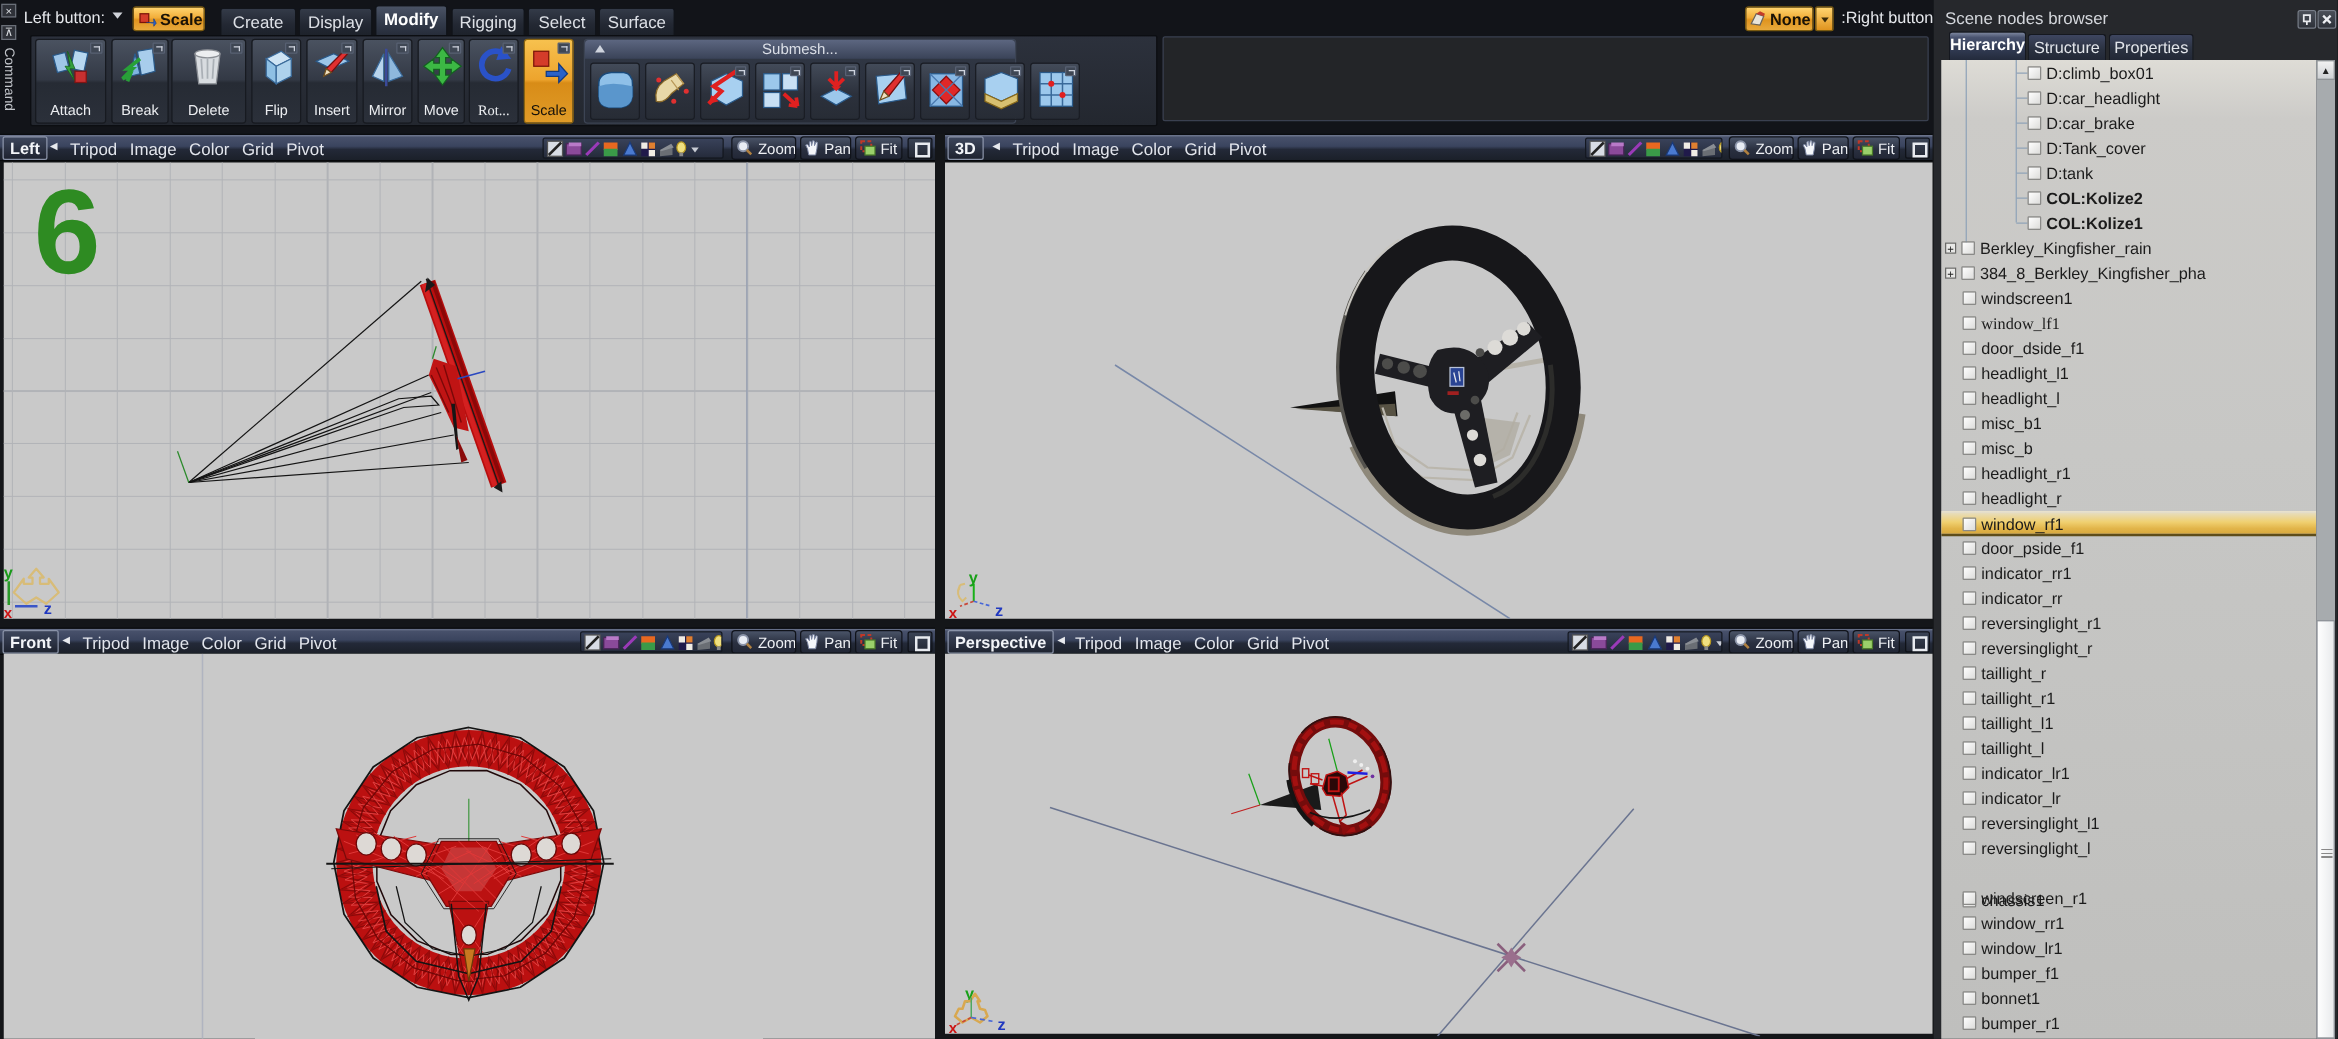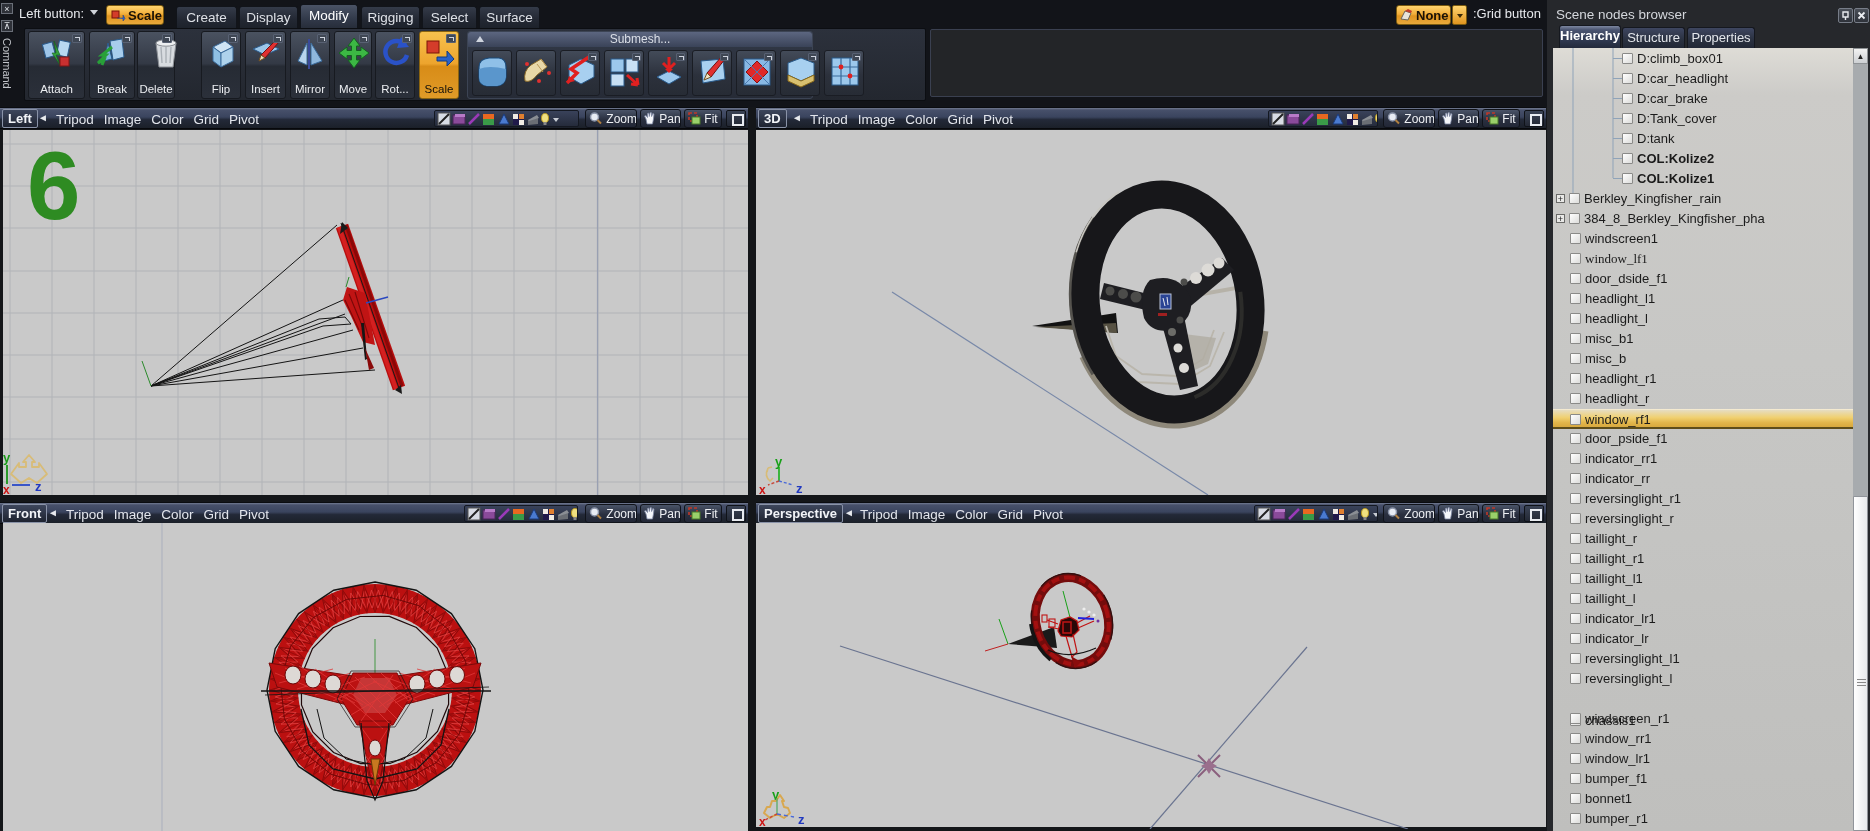--- a/index.html
+++ b/index.html
@@ -5,21 +5,21 @@
 * { margin:0; padding:0; box-sizing:border-box; }
 html,body { width:1870px; height:831px; overflow:hidden; background:#17191d; font-family:"Liberation Sans", sans-serif; }
 .abs { position:absolute; }
 #root { position:absolute; left:0; top:0; width:1870px; height:831px; background:#141619; }
 
 
 #toolbar { left:0; top:0; width:1547px; height:107px; background:#121419; }
 .ttext { color:#e6e8ec; font-size:13px; }
 .badge { background:linear-gradient(180deg,#ffd470 0%,#f2ae3a 45%,#e0941f 55%,#e8a93c 100%); border:1px solid #7a5a10; border-radius:3px; color:#1a1206; font-size:13px; font-weight:bold; display:flex; align-items:center; }
 .tab { position:absolute; top:6px; height:22px; background:linear-gradient(180deg,#343b49,#232833 60%,#1d222b); border:1px solid #11141a; border-bottom:none; border-radius:3px 3px 0 0; color:#dde0e6; font-size:13.5px; text-align:center; line-height:21px; }
-.tab.active { background:linear-gradient(180deg,#4a5365,#323a4a 60%,#272d3a); color:#fff; top:4px; height:24px; }
+.tab.active { background:linear-gradient(180deg,#4a5365,#323a4a 60%,#272d3a); color:#fff; top:4px; height:24px;font-weight:bold; }
 #ribbon { left:24px; top:28px; width:902px; height:73px; background:linear-gradient(180deg,#2c313c,#23272f); border:1px solid #0c0e12; border-radius:2px; }
 .rbtn { position:absolute; top:2px; height:68px; background:linear-gradient(180deg,#4a5260 0%,#333945 48%,#262b34 52%,#2b303a 100%); border:1px solid #171a20; border-radius:3px; }
 .rbtn .lbl { position:absolute; bottom:3px; width:100%; text-align:center; color:#ebedf0; font-size:11.5px; }
 .rbtn.orange { background:linear-gradient(180deg,#f7c14e 0%,#eda42d 48%,#d88c17 52%,#e09b28 100%); border-color:#8a6410; }
 .rbtn.orange .lbl { color:#14100a; }
 .corner { position:absolute; top:2px; right:2px; width:10px; height:9px; background:#3f4754; border:1px solid #586173; border-radius:1px; }
 .corner:before { content:""; position:absolute; left:2px; top:2px; width:4px; height:3px; border-top:1px solid #cfd4de; border-right:1px solid #cfd4de; }
 #submesh { position:absolute; left:442px; top:2px; width:346px; height:68px; background:linear-gradient(180deg,#323947,#262b36); border:1px solid #3c4454; border-radius:3px; }
 #submesh .smtitle { position:absolute; left:0; top:0; width:100%; height:15px; background:linear-gradient(180deg,#5c6680,#3a4358); color:#dbdfe7; font-size:12px; text-align:center; border-radius:3px 3px 0 0; }
 .smbtn { position:absolute; top:18px; width:40px; height:46px; background:linear-gradient(180deg,#434b59,#2c313c 55%,#272c35); border:1px solid #1a1d24; border-radius:3px; }
@@ -96,39 +96,39 @@
     <div class="badge abs" style="left:1396px; top:5px; width:55px; height:20px;">
       <svg width="15" height="14" style="margin-left:2px;">
           <path d="M2 11 L6 3 L12 5 L9 12 Z" fill="#e8e4da" stroke="#6a645a"></path>
           <path d="M6 3 L9 1 L13 3 L12 5 Z" fill="#c23c2a"></path>
         </svg>
       <span style="margin-left:2px;">None</span>
     </div>
     <div class="abs" style="left:1452px; top:5px; width:15px; height:20px; background:linear-gradient(180deg,#ffd470,#e0941f); border:1px solid #7a5a10; border-radius:2px;">
       <div style="margin:8px auto 0; width:0; height:0; border-left:3px solid transparent; border-right:3px solid transparent; border-top:4px solid #3a2a08;"></div>
     </div>
-    <div class="abs ttext" style="left:1473px; top:6px;">:Grid button</div>
+    <div class="abs ttext" style="left:1473px; top:6px;">:Right button</div>
 
     <div id="ribbon" class="abs">
       <div class="rbtn" style="left:3px; width:57px;"><div class="corner"></div>
         <svg width="34" height="40" style="margin:3px 0 0 11px;">
           <rect x="4" y="8" width="10" height="14" fill="#9fc6e8" stroke="#2a5a8a" transform="rotate(-15 9 15)"></rect>
           <rect x="18" y="6" width="11" height="15" fill="#b8d8f0" stroke="#2a5a8a" transform="rotate(12 23 13)"></rect>
           <path d="M14 6 L20 20 L16 20 L20 30 L12 18 L16 18 Z" fill="#34a03c" stroke="#14601c" stroke-width="0.6"></path>
           <rect x="20" y="22" width="9" height="9" fill="#c83030" stroke="#801414"></rect>
         </svg>
         <div class="lbl">Attach</div></div>
       <div class="rbtn" style="left:64px; width:46px;"><div class="corner"></div>
         <svg width="34" height="40" style="margin:3px 0 0 6px;">
           <path d="M14 6 L26 4 L28 22 L17 25 Z" fill="#a8cdec" stroke="#2a5a8a"></path>
           <path d="M12 8 L16 24 L8 26 Z" fill="#7fb4e0" stroke="#2a5a8a"></path>
           <path d="M16 12 L6 20 L10 20 L2 28 L8 25 L6 30" fill="none" stroke="#28a038" stroke-width="3"></path>
         </svg>
         <div class="lbl">Break</div></div>
-      <div class="rbtn" style="left:112px; width:38px;text-decoration:underline;"><div class="corner"></div>
+      <div class="rbtn" style="left:112px; width:60px;text-decoration:underline;"><div class="corner"></div>
         <svg width="34" height="40" style="margin:3px 0 0 11px;">
           <path d="M7 8 L27 8 L24 32 L10 32 Z" fill="#d8dce0" stroke="#8a8e94"></path>
           <ellipse cx="17" cy="8" rx="10" ry="3.2" fill="#eceef0" stroke="#8a8e94"></ellipse>
           <path d="M12 12 L13 28 M17 12 L17 28 M22 12 L21 28" stroke="#aab0b6" stroke-width="1.4" fill="none"></path>
         </svg>
         <div class="lbl">Delete</div></div>
       <div class="rbtn" style="left:176px; width:40px;"><div class="corner"></div>
         <svg width="34" height="40" style="margin:3px 0 0 3px;">
           <path d="M8 12 L20 6 L28 12 L16 18 Z" fill="#cfe4f4" stroke="#3a6a9a"></path>
           <path d="M8 12 L16 18 L16 32 L8 26 Z" fill="#8fc0e4" stroke="#3a6a9a"></path>
@@ -147,21 +147,21 @@
           <path d="M15 4 L15 34" stroke="#3a4a9a" stroke-width="2"></path>
           <path d="M13 8 L4 26 L13 30 Z" fill="#b8d4ec" stroke="#3a6a9a"></path>
           <path d="M17 8 L28 26 L17 30 Z" fill="#8fb8dc" stroke="#3a6a9a"></path>
         </svg>
         <div class="lbl">Mirror</div></div>
       <div class="rbtn" style="left:309px; width:38px;"><div class="corner"></div>
         <svg width="34" height="40" style="margin:3px 0 0 2px;">
           <path d="M17 3 L23 11 L19.5 11 L19.5 15.5 L24 15.5 L24 12 L32 18 L24 24 L24 20.5 L19.5 20.5 L19.5 25 L23 25 L17 33 L11 25 L14.5 25 L14.5 20.5 L10 20.5 L10 24 L2 18 L10 12 L10 15.5 L14.5 15.5 L14.5 11 L11 11 Z" fill="#3cb844" stroke="#146020" stroke-width="1"></path>
         </svg>
         <div class="lbl">Move</div></div>
-      <div class="rbtn" style="left:350px; width:40px;"><div class="corner"></div>
+      <div class="rbtn" style="left:350px; width:40px;font-family:Liberation Serif, serif;"><div class="corner"></div>
         <svg width="34" height="40" style="margin:3px 0 0 3px;">
           <path d="M26 10 A11 11 0 1 0 28 20" fill="none" stroke="#2a52c8" stroke-width="4.5"></path>
           <path d="M22 2 L30 12 L18 13 Z" fill="#2a52c8"></path>
         </svg>
         <div class="lbl">Rot...</div></div>
       <div class="rbtn orange" style="left:394px; width:40px;"><div class="corner"></div>
         <svg width="34" height="40" style="margin:3px 0 0 3px;">
           <rect x="4" y="6" width="12" height="12" fill="#d43c2a" stroke="#7a1408"></rect>
           <path d="M14 22 L24 22 L24 16 L31 24 L24 31 L24 26 L14 26 Z" fill="#2a62c8" stroke="#123a80"></path>
           <path d="M12 4 L12 14 M7 9 L17 9" stroke="#f0d0a0" stroke-width="0"></path>

